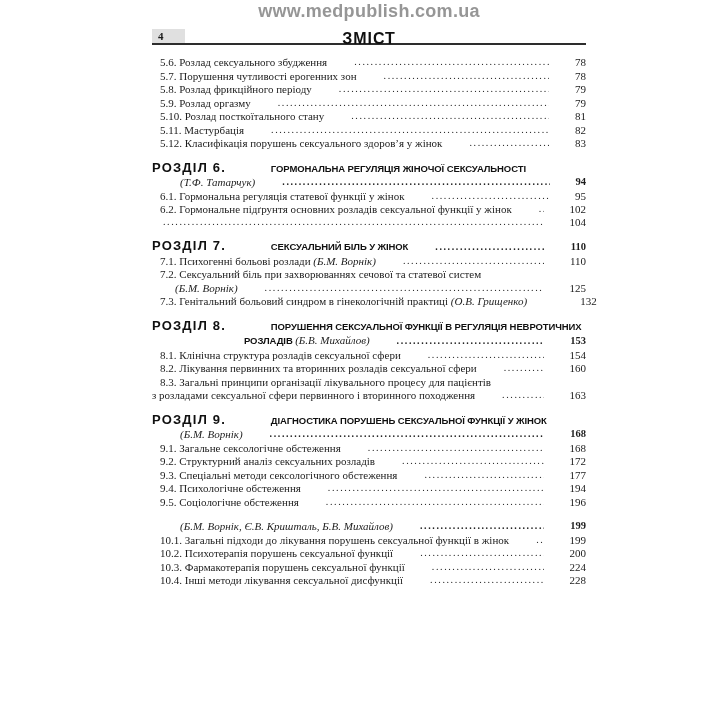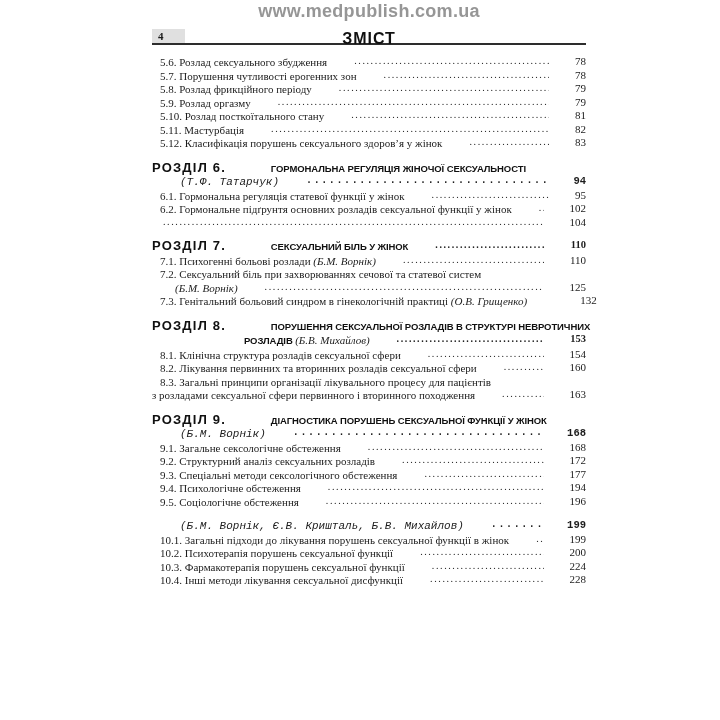--- a/index.html
+++ b/index.html
@@ -29,25 +29,25 @@
     line-height:14px;padding-left:6px;box-sizing:border-box;
   }
   .header-title{
     position:absolute;left:0;right:0;top:1px;text-align:center;
     font-family:"Liberation Sans",sans-serif;font-weight:bold;
     font-size:16px;letter-spacing:1px;color:var(--heading);
   }
   .toc{margin-top:10px;}
   .toc-block{margin-top:11px;}
   .toc-block:first-child{margin-top:0;}
-  .toc-line{display:flex;align-items:flex-start;line-height:12.5px;white-space:nowrap;gap:24px;}
+  .toc-line{display:flex;align-items:flex-end;line-height:12.5px;white-space:nowrap;gap:24px;}
   .ind-0{padding-left:0;}
   .ind-1{padding-left:8px;}
   .ind-2{padding-left:23px;}
-  .ind-3{padding-left:28px;font-family:Liberation Mono, monospace;}
+  .ind-3{padding-left:28px;}
   .ind-4{padding-left:52px;}
   .seg-text{font-size:11px;}
   .seg-author{font-size:11px;font-style:italic;}
   .seg-num{
     font-family:Liberation Sans, sans-serif;font-weight:bold;font-size:13px;
     letter-spacing:1.2px;color:var(--heading);
   }
   .seg-title{
     font-family:"Liberation Sans",sans-serif;font-weight:bold;font-size:9.5px;
     letter-spacing:-0.1px;color:var(--heading);margin-left:40px;
@@ -158,21 +158,21 @@
             <span class="toc-page">125</span>
           </div>
           <div class="toc-line ind-1">
             <span class="toc-text"><span class="seg-text">7.3. Генітальний больовий синдром в гінекологічній практиці </span><span class="seg-author">(О.В. Грищенко)</span></span>
             <span class="leader"></span>
             <span class="toc-page">132</span>
           </div>
         </div>
         <div class="toc-block">
           <div class="toc-line ind-0">
-            <span class="toc-text"><span class="seg-num">РОЗДІЛ 8. </span><span class="seg-title">ПОРУШЕННЯ СЕКСУАЛЬНОЇ РОЗЛАДІВ В СТРУКТУРІ НЕВРОТИЧНИХ</span></span>
+            <span class="toc-text"><span class="seg-num">РОЗДІЛ 8. </span><span class="seg-title">ПОРУШЕННЯ СЕКСУАЛЬНОЇ ФУНКЦІЇ В РЕГУЛЯЦІЯ НЕВРОТИЧНИХ</span></span>
           </div>
           <div class="toc-line ind-4">
             <span class="toc-text"><span class="seg-title">РОЗЛАДІВ </span><span class="seg-author">(Б.В. Михайлов)</span></span>
             <span class="leader bold"></span>
             <span class="toc-page bold">153</span>
           </div>
           <div class="toc-line ind-1">
             <span class="toc-text"><span class="seg-text">8.1. Клінічна структура розладів сексуальної сфери</span></span>
             <span class="leader"></span>
             <span class="toc-page">154</span>

